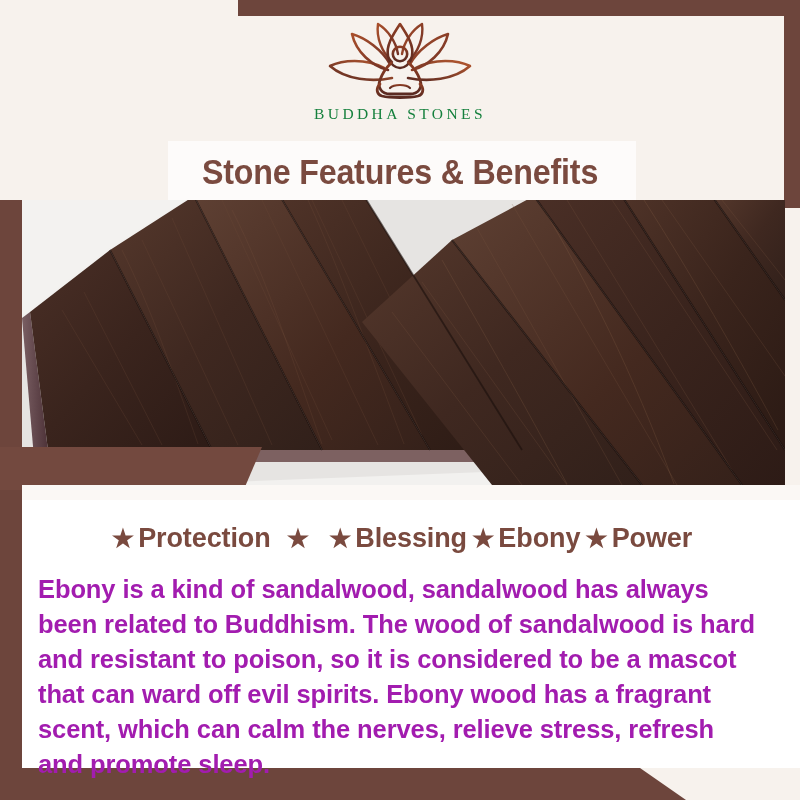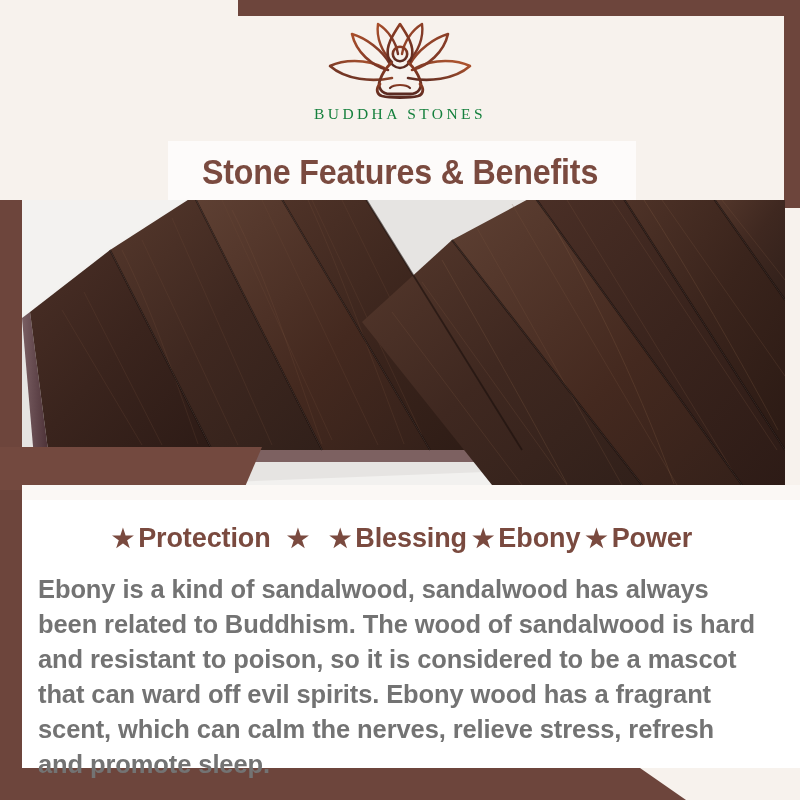--- a/index.html
+++ b/index.html
@@ -102,21 +102,21 @@
     letter-spacing:-0.1px;
   }
   .feat .star{font-size:25px;line-height:1;margin-right:4px;}
   .feat.gap-wide{margin-right:16px;}
   .feat.gap-tight{margin-right:5px;}
 
   #body-text{
     position:absolute;left:38px;top:572px;width:725px;
     font-family:"Liberation Sans Narrow","Liberation Sans", sans-serif;
     font-weight:bold;font-size:25.5px;line-height:35px;
-    color:#737373;
+    color:#a21caf;
     letter-spacing:-0.1px;
     text-align:left;
   }
 </style>
 </head>
 <body>
 
 <div id="poster">
 
   <div class="bar" id="bar-top"></div>

